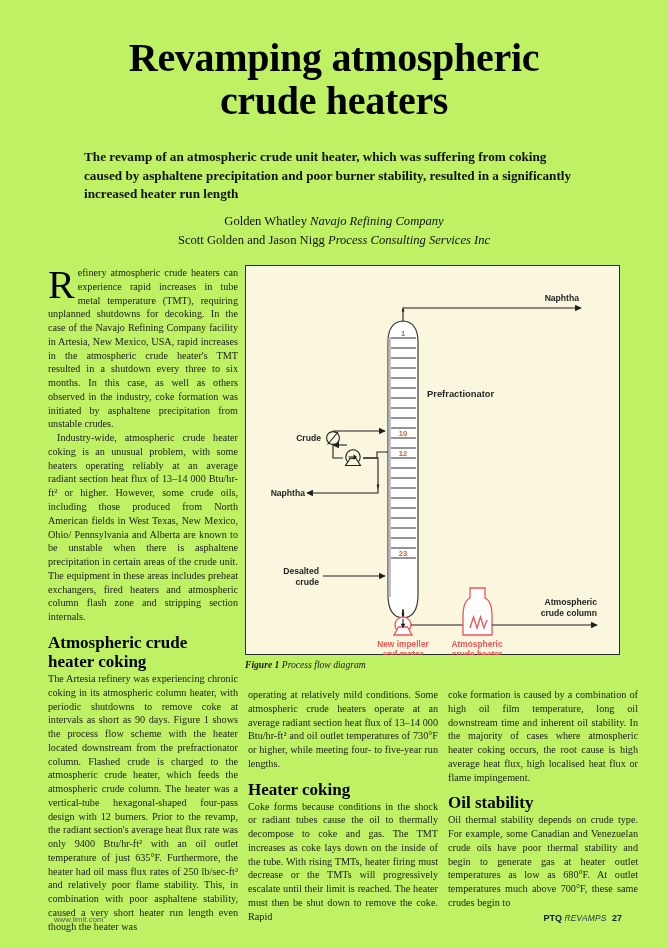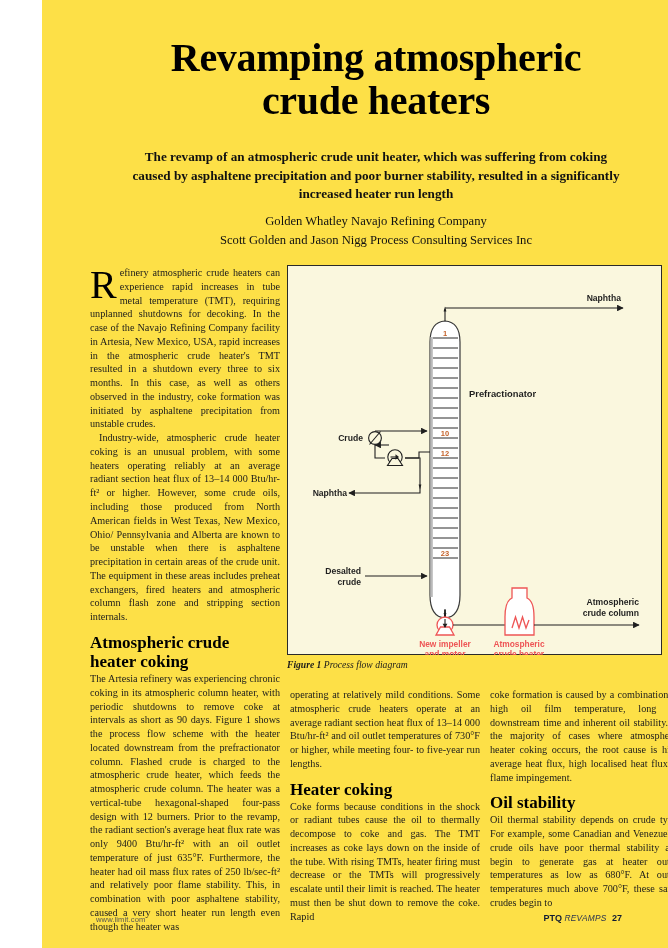--- a/index.html
+++ b/index.html
@@ -12,22 +12,21 @@
     height: 948px;
     position: relative;
     font-family: "Liberation Serif", "DejaVu Serif", serif;
     color: #1a1a1a;
     overflow: hidden;
   }
 
   .page {
     position: absolute;
     inset: 0;
-    background: #fde047;
-    margin-left: 42px;
+    background: #bef264;
   }
 
   
   .title {
     position: absolute;
     left: 48px;
     top: 36px;
     width: 572px;
     text-align: center;
     font-family: "Liberation Serif", "DejaVu Serif", serif;
@@ -36,38 +35,38 @@
     line-height: 1.08;
     letter-spacing: -0.3px;
     color: #000000;
   }
 
   .subtitle {
     position: absolute;
     left: 84px;
     top: 148px;
     width: 500px;
-    text-align: center;
     font-weight: bold;
     font-size: 13.2px;
     line-height: 1.42;
     color: #111111;
   }
 
   .byline {
     position: absolute;
     left: 84px;
     top: 212px;
     width: 500px;
     text-align: center;
     font-size: 12.6px;
     line-height: 1.52;
     color: #111111;
   }
   .byline .org {
+    font-style: italic;
     text-align: right;
   }
 
   
   .col {
     position: absolute;
     font-size: 10.2px;
     line-height: 1.35;
     text-align: justify;
     color: #1b1b1b;

